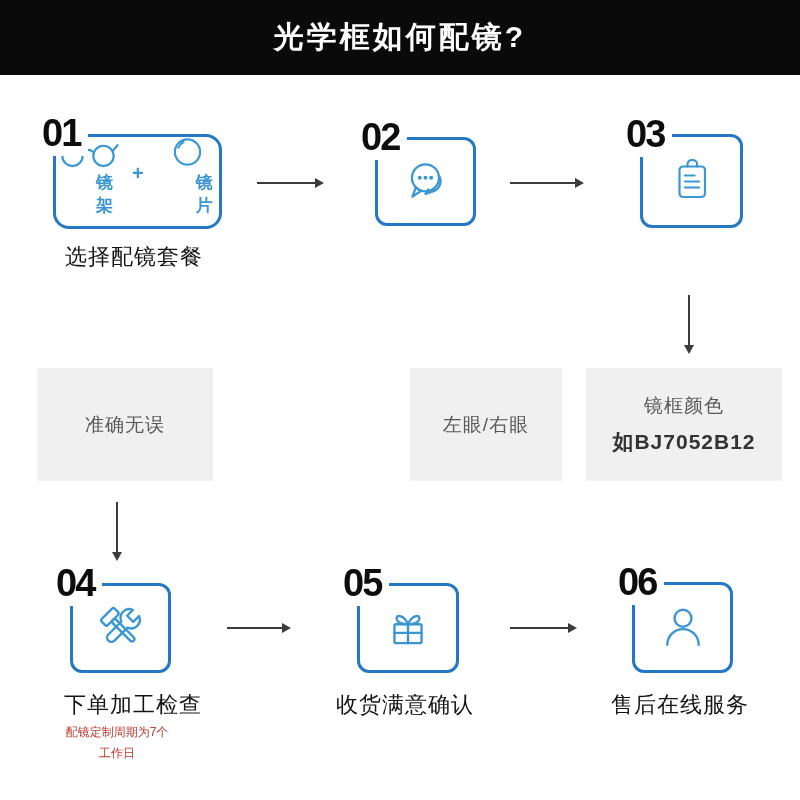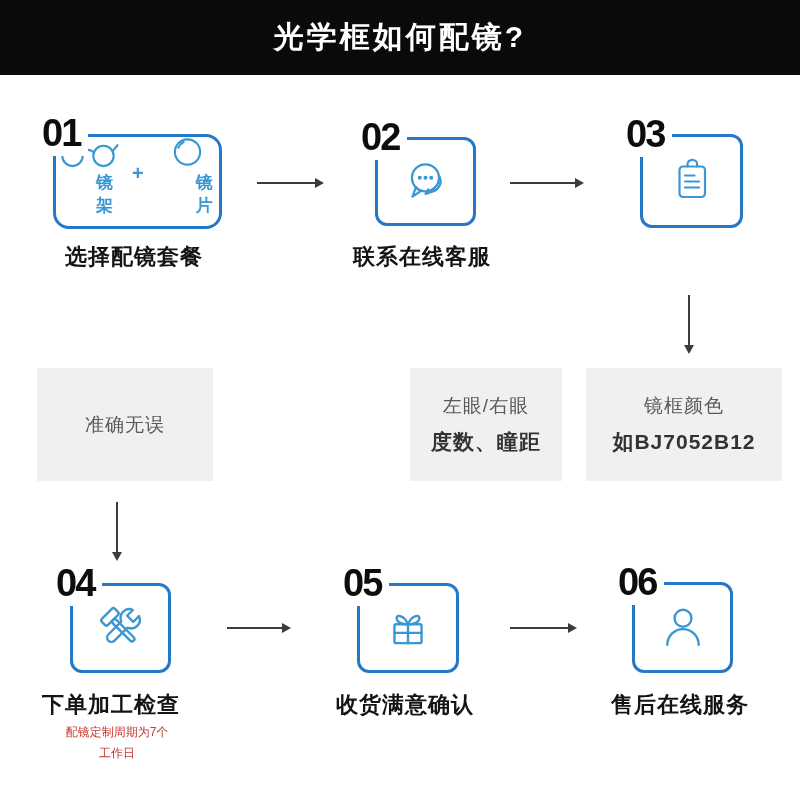--- a/index.html
+++ b/index.html
@@ -26,21 +26,21 @@
     border-radius:14px; background:#fff;
     display:flex; align-items:center; justify-content:center;
   }
   .stepnum {
     position:absolute; z-index:3; background:#ffffff;
     color:var(--number-color,#0d0d0d); font-size:38px; font-weight:bold;
     letter-spacing:-2px; line-height:1; padding:0 8px 4px 0;
   }
   .caption {
     position:absolute; width:220px; text-align:center;
-    color:var(--caption-color,#141414); font-size:22px; font-weight:bold;
+    color:var(--caption-color,#141414); font-size:22px; font-weight:normal;
     letter-spacing:1px;
   }
 
   
   .icon path, .icon circle, .icon rect, .icon line {
     stroke:var(--icon-blue,#3b97d3); fill:none; stroke-width:2.2;
     stroke-linecap:round; stroke-linejoin:round;
   }
   .icon .fill { fill:var(--icon-blue,#3b97d3); stroke:none; }
 
@@ -141,30 +141,28 @@
     <svg class="icon" width="48" height="48" viewBox="0 0 48 48">
       <rect x="11.5" y="9.5" width="25.5" height="30.5" rx="3.5"></rect>
       <path d="M19.5,9.5 V7.2 a4.8,4.3 0 0 1 9.6,0 V9.5"></path>
       <line x1="17" y1="18.5" x2="26.5" y2="18.5"></line>
       <line x1="17" y1="24.5" x2="31" y2="24.5"></line>
       <line x1="17" y1="30.5" x2="31" y2="30.5"></line>
     </svg>
   </div>
 
   <div class="caption" style="left:24px;top:242px">选择配镜套餐</div>
-  <div class="caption" style="left:312px;top:242px">联系在线客服</div>
 
   <div class="varrow" style="left:688px;top:295px;height:50px"></div>
 
   <div class="cell" style="left:37px;width:176px">
     <div class="cell-line1">准确无误</div>
   </div>
   <div class="cell" style="left:410px;width:152px">
     <div class="cell-line1">左眼/右眼</div>
-    <div class="cell-line2">度数、瞳距</div>
   </div>
   <div class="cell" style="left:586px;width:196px">
     <div class="cell-line1">镜框颜色</div>
     <div class="cell-line2">如BJ7052B12</div>
   </div>
 
   <div class="varrow" style="left:116px;top:502px;height:50px"></div>
 
   <div class="stepbox" style="left:70px;top:583px;width:95px;height:84px;border-radius:12px">
     <svg class="icon" width="52" height="52" viewBox="0 0 48 48">
@@ -192,21 +190,21 @@
 
   <div class="harrow" style="left:510px;top:627px;width:58px"></div>
 
   <div class="stepbox" style="left:632px;top:582px;width:95px;height:85px;border-radius:12px">
     <svg class="icon" width="52" height="52" viewBox="0 0 48 48">
       <circle cx="24" cy="15" r="7.8"></circle>
       <path d="M9.5,39.5 a14.5,14.5 0 0 1 29,0"></path>
     </svg>
   </div>
 
-  <div class="caption" style="left:1px;top:690px">下单加工检查</div>
+  <div class="caption" style="left:23px;top:690px">下单加工检查</div>
   <div class="caption" style="left:295px;top:690px">收货满意确认</div>
   <div class="caption" style="left:570px;top:690px">售后在线服务</div>
 
   <div class="note">
     <div>配镜定制周期为7个</div>
     <div>工作日</div>
   </div>
 
 </div>
 

